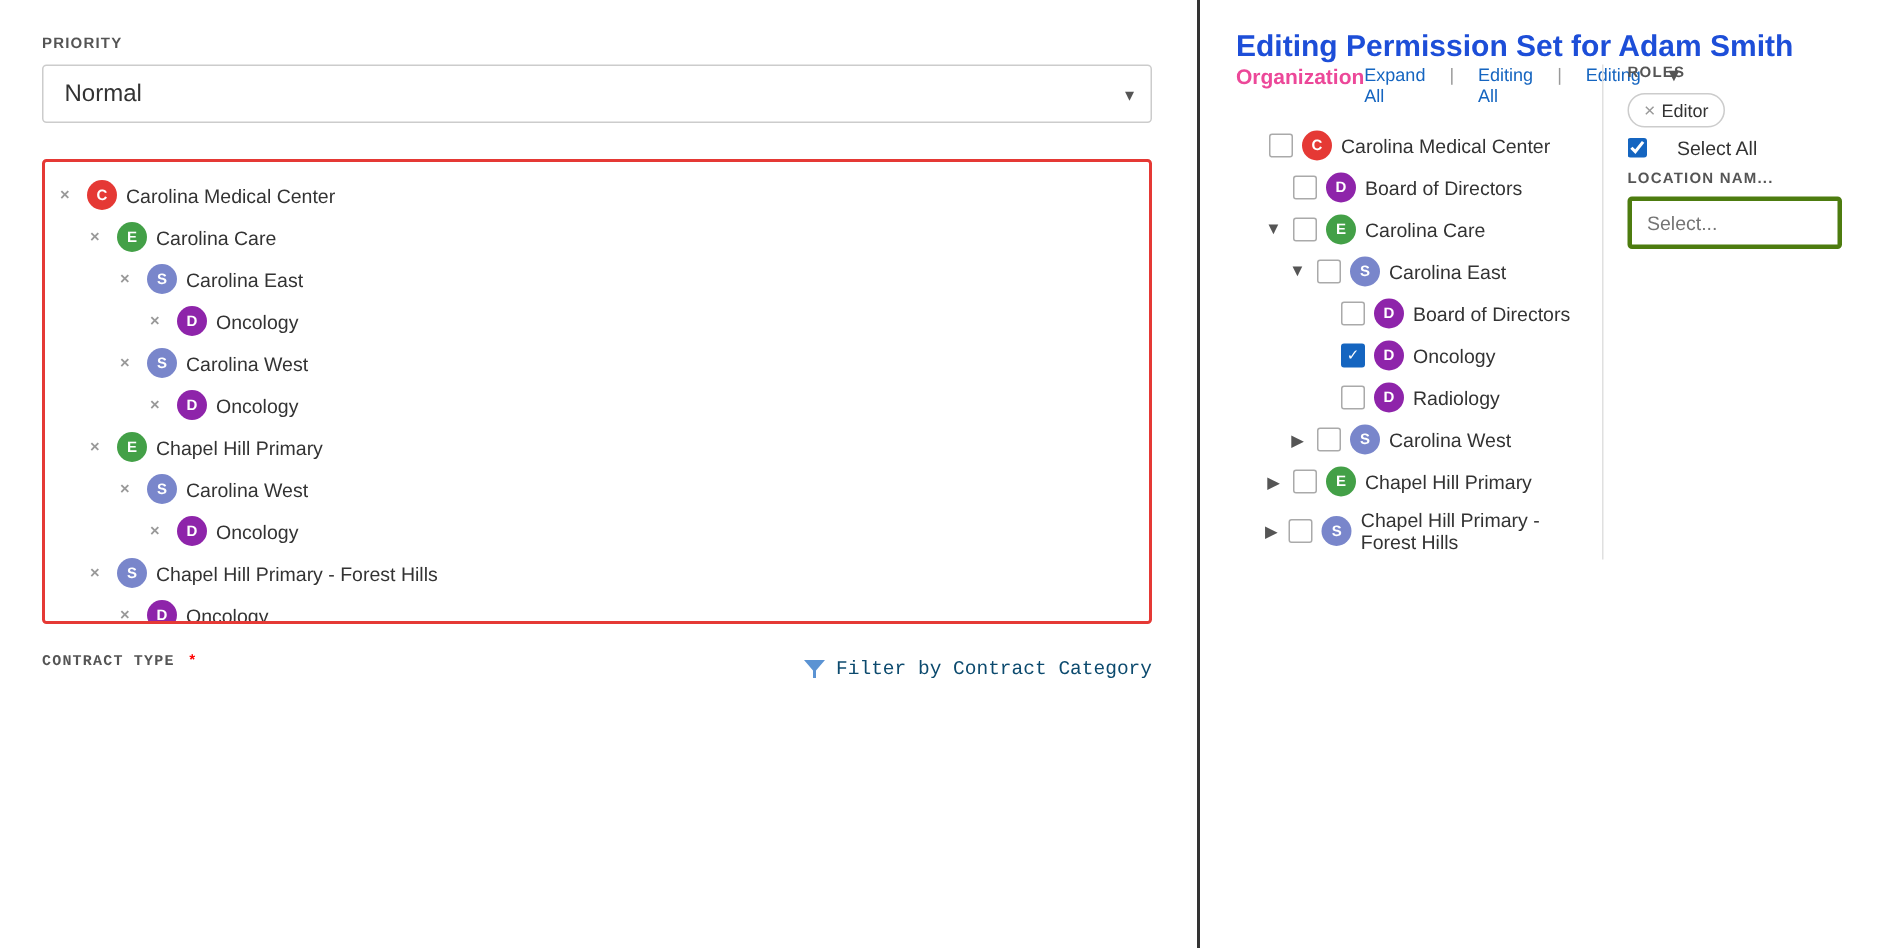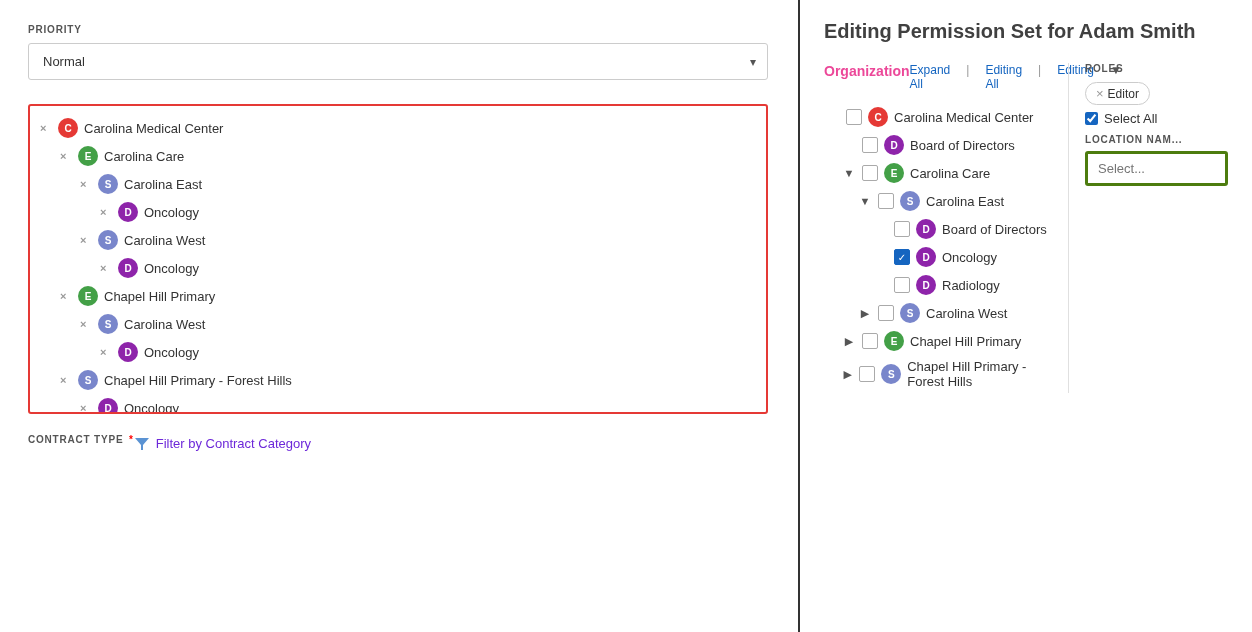--- a/index.html
+++ b/index.html
@@ -39,21 +39,21 @@
     .select-wrapper {
       position: relative;
       width: 740px;
     }
     .select-wrapper select {
       width: 100%;
       padding: 10px 14px;
       border: 1px solid #ccc;
       border-radius: 3px;
       appearance: none;
-      font-size: 13px;
+      font-size: 16px;
       color: #333;
       background: #fff;
       cursor: pointer;
     }
     .select-wrapper .chevron {
       position: absolute;
       right: 12px;
       top: 50%;
       transform: translateY(-50%);
       color: #555;
@@ -129,47 +129,47 @@
       color: #333;
     }
 
     .indent-1 { margin-left: 20px; }
     .indent-2 { margin-left: 40px; }
 
     
     .contract-type-row {
       display: flex;
       align-items: center;
-      justify-content: flex-start;
+      justify-content: space-between;
       width: 740px;
       margin-top: 8px;
+      font-family: Liberation Mono, monospace;
     }
     .filter-link {
       display: flex;
       align-items: center;
       gap: 6px;
-      color: #6d28d9;
+      color: #0c4a6e;
       font-size: 13px;
       cursor: pointer;
       text-decoration: none;
     }
 
     
     .right-panel {
       flex: 1;
       padding: 20px 24px;
       overflow-y: auto;
       background: #fff;
     }
 
     .panel-title {
       font-size: 20px;
       font-weight: bold;
-      color: #404040;
-      margin-bottom: 20px;
+      color: #1d4ed8;
     }
 
     .org-header {
       display: flex;
       align-items: flex-start;
       justify-content: space-between;
       margin-bottom: 12px;
     }
     .org-label {
       font-size: 14px;
@@ -249,21 +249,21 @@
     }
     .role-tag .remove {
       cursor: pointer;
       color: #999;
       font-size: 13px;
     }
 
     .select-all-row {
       display: flex;
       align-items: center;
-      gap: 6px;
+      gap: 20px;
       margin-bottom: 8px;
     }
     .select-all-row input[type=checkbox] {
       accent-color: #1565C0;
     }
     .select-all-label {
       font-size: 13px;
       color: #333;
     }
 

